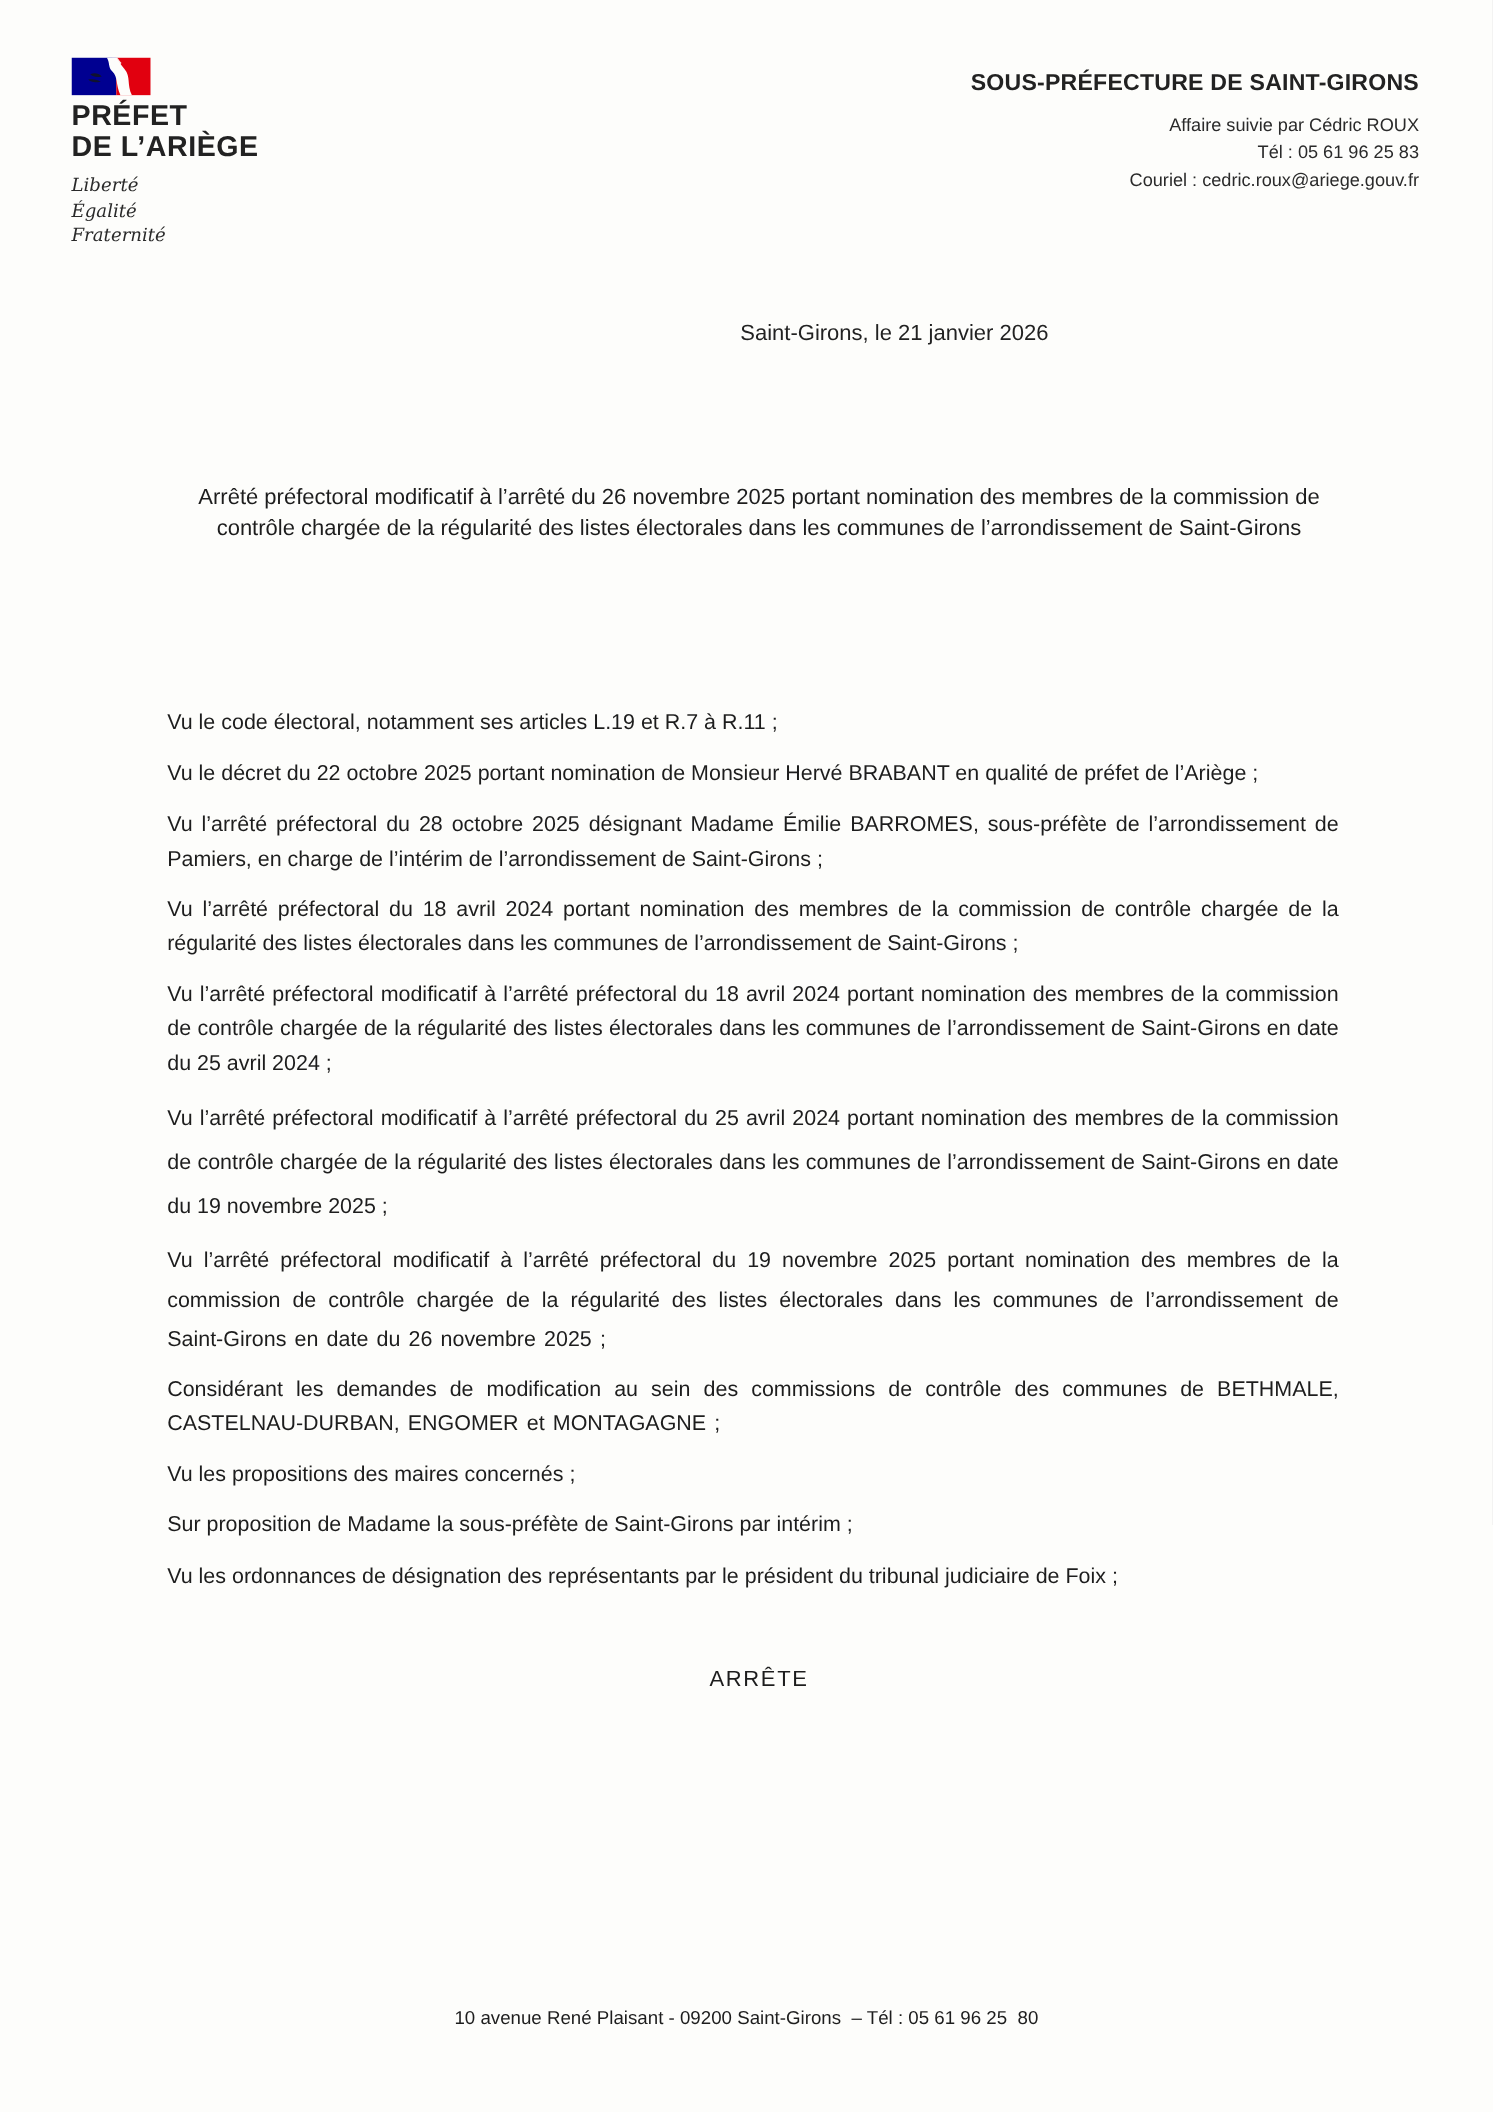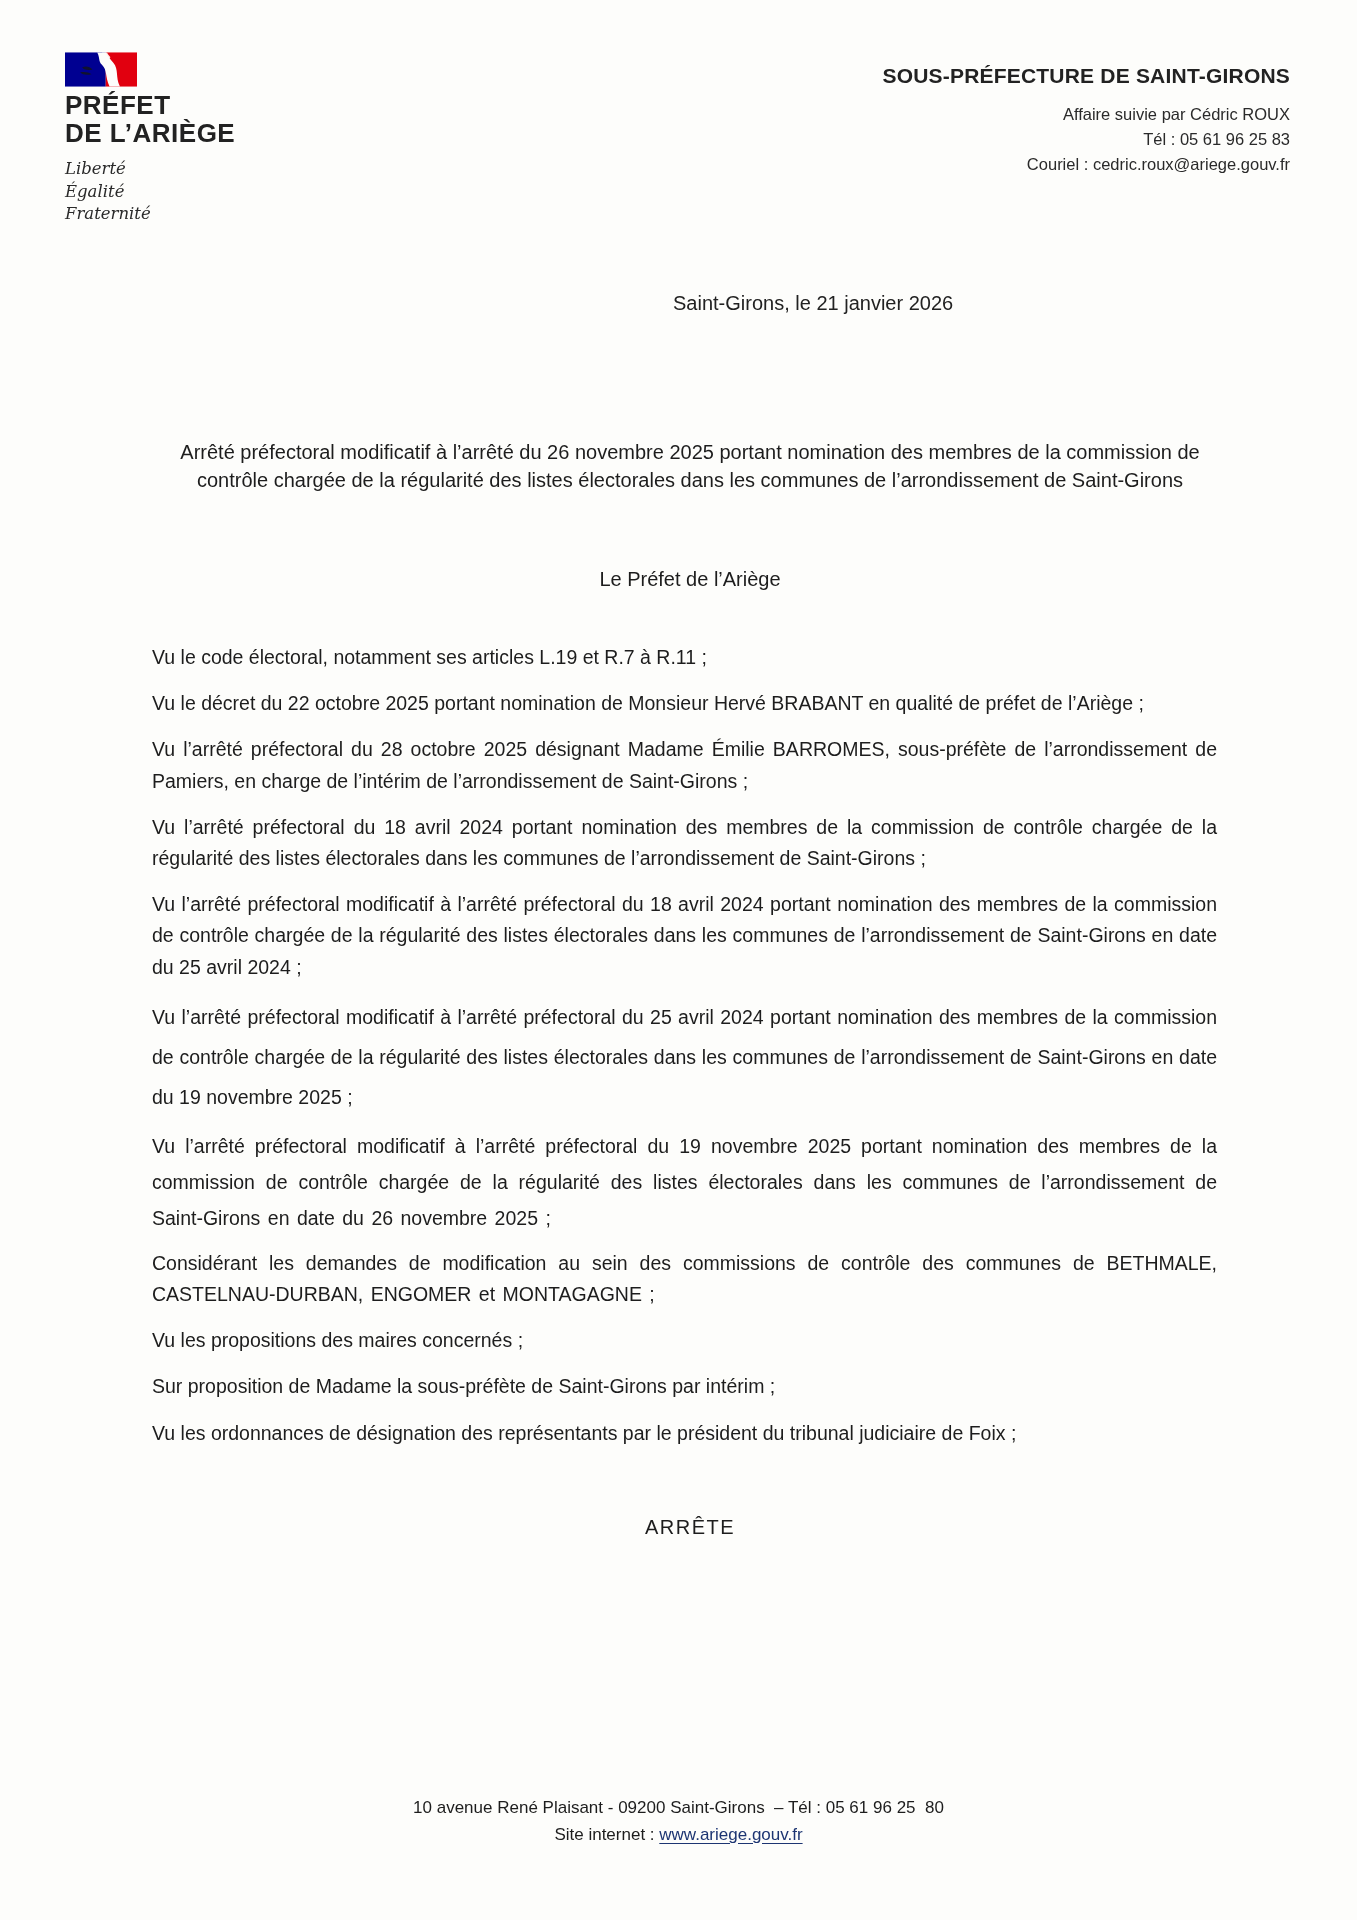--- a/index.html
+++ b/index.html
@@ -176,39 +176,35 @@
       <div class="office-name">SOUS-PRÉFECTURE DE SAINT-GIRONS</div>
       <div class="contact-line">Affaire suivie par Cédric ROUX</div>
       <div class="contact-line">Tél : 05 61 96 25 83</div>
       <div class="contact-line">Couriel : cedric.roux@ariege.gouv.fr</div>
     </div>
   </div>
 
   <div class="dateline">Saint-Girons, le 21 janvier 2026</div>
 
   <div class="doc-title">Arrêté préfectoral modificatif à l’arrêté du 26 novembre 2025 portant nomination des membres de la commission de contrôle chargée de la régularité des listes électorales dans les communes de l’arrondissement de Saint-Girons</div>
-  <div class="doc-subtitle">Le Préfet de l’Ariège</div>
 
   <div class="paragraphs">
 
   <p>Vu le code électoral, notamment ses articles L.19 et R.7 à R.11 ;</p>
       <p>Vu le décret du 22 octobre 2025 portant nomination de Monsieur Hervé BRABANT en qualité de préfet de l’Ariège ;</p>
       <p>Vu l’arrêté préfectoral du 28 octobre 2025 désignant Madame Émilie BARROMES, sous-préfète de l’arrondissement de Pamiers, en charge de l’intérim de l’arrondissement de Saint-Girons ;</p>
       <p>Vu l’arrêté préfectoral du 18 avril 2024 portant nomination des membres de la commission de contrôle chargée de la régularité des listes électorales dans les communes de l’arrondissement de Saint-Girons ;</p>
       <p>Vu l’arrêté préfectoral modificatif à l’arrêté préfectoral du 18 avril 2024 portant nomination des membres de la commission de contrôle chargée de la régularité des listes électorales dans les communes de l’arrondissement de Saint-Girons en date du 25 avril 2024 ;</p>
       <p>Vu l’arrêté préfectoral modificatif à l’arrêté préfectoral du 25 avril 2024 portant nomination des membres de la commission de contrôle chargée de la régularité des listes électorales dans les communes de l’arrondissement de Saint-Girons en date du 19 novembre 2025 ;</p>
       <p>Vu l’arrêté préfectoral modificatif à l’arrêté préfectoral du 19 novembre 2025 portant nomination des membres de la commission de contrôle chargée de la régularité des listes électorales dans les communes de l’arrondissement de Saint-Girons en date du 26 novembre 2025 ;</p>
       <p>Considérant les demandes de modification au sein des commissions de contrôle des communes de BETHMALE, CASTELNAU-DURBAN, ENGOMER et MONTAGAGNE ;</p>
       <p>Vu les propositions des maires concernés ;</p>
       <p>Sur proposition de Madame la sous-préfète de Saint-Girons par intérim ;</p>
       <p>Vu les ordonnances de désignation des représentants par le président du tribunal judiciaire de Foix ;</p>
     </div>
 
   <div class="decision-heading">ARRÊTE</div>
 
   <div class="footer">
     <div class="address">10 avenue René Plaisant - 09200 Saint-Girons  – Tél : 05 61 96 25  80</div>
-    <div>
-      <span>Site internet : </span><a class="site-link" href="#">www.ariege.gouv.fr</a>
-    </div>
   </div>
 
 </div>
 
 </body></html>

